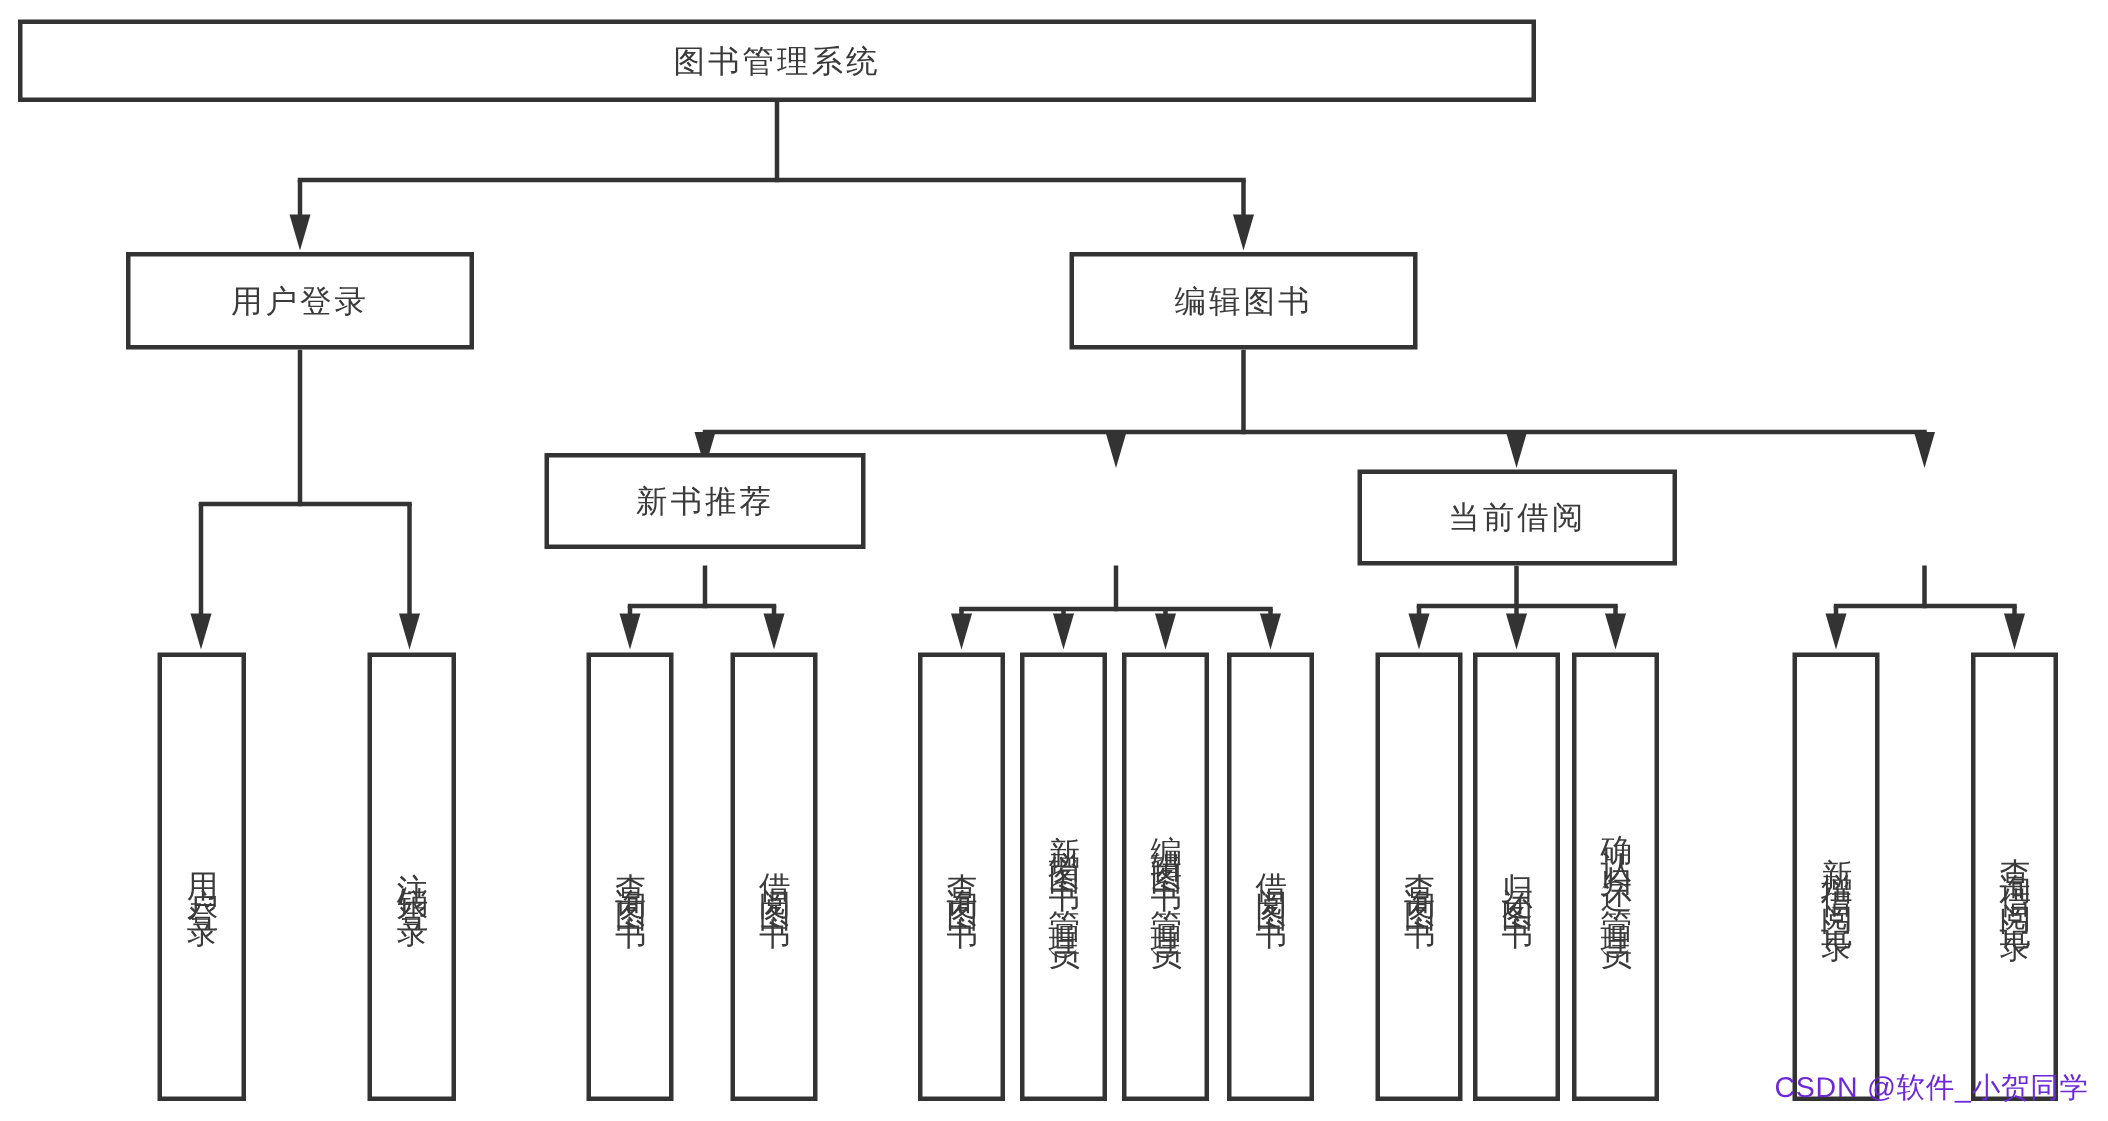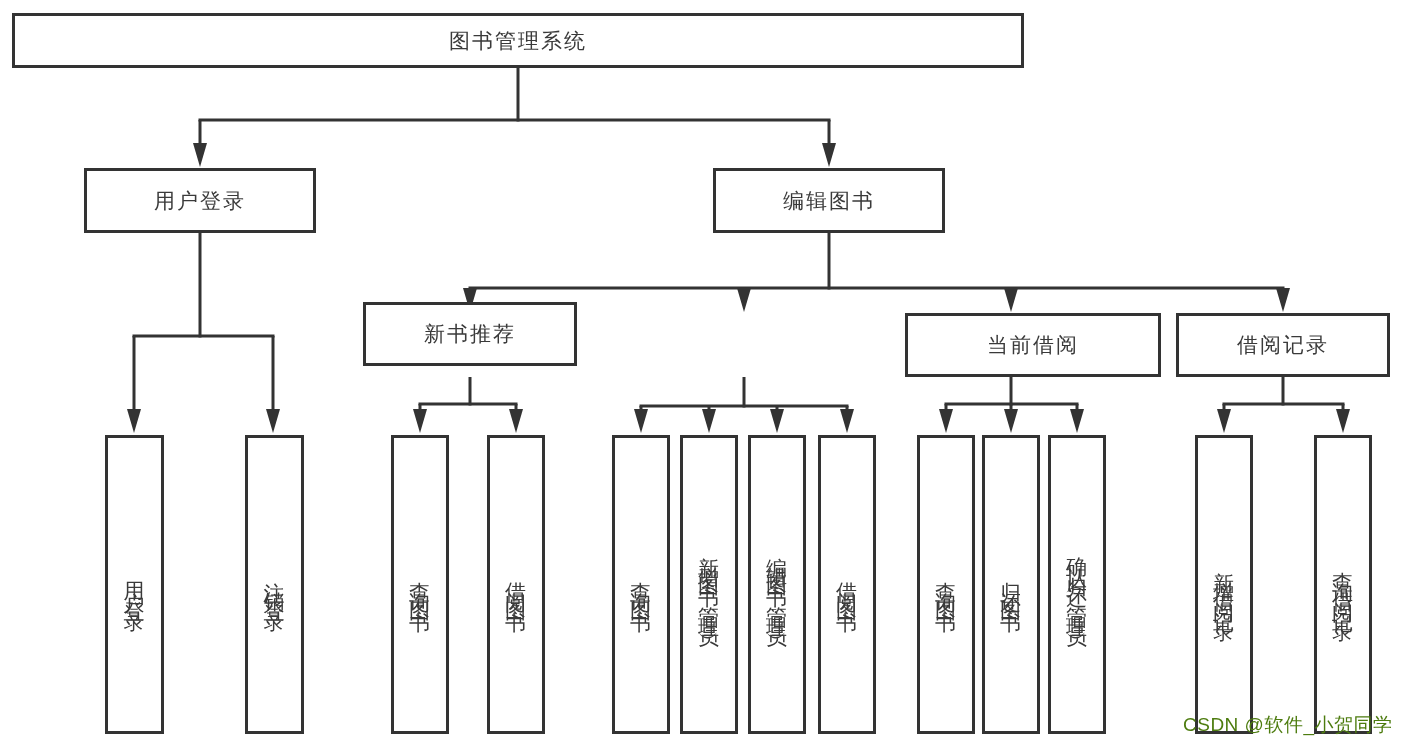--- a/index.html
+++ b/index.html
@@ -41,21 +41,21 @@
     letter-spacing: 10px;
     font-size: 21px;
     line-height: 1;
   }
   .watermark {
     position: absolute;
     left: 1183px;
     top: 712px;
     z-index: 5;
     font-size: 19px;
-    color: #4d7c0f;
+    color: #6d28d9;
     letter-spacing: 0.5px;
     white-space: nowrap;
   }
 </style>
 </head>
 <body>
 
 <div class="stage">
 
   <svg class="wires" width="1405" height="747" viewBox="0 0 1405 747">
@@ -112,22 +112,21 @@
       <line x1="1343" y1="404" x2="1343" y2="417" stroke="#333333" stroke-width="3"></line>
       <polygon points="1336,409 1350,409 1343,433" fill="#333333"></polygon>
     </svg>
 
   <div class="node" style="left:12px;top:13px;width:1012px;height:55px">图书管理系统</div>
 
   <div class="node" style="left:84px;top:168px;width:232px;height:65px">用户登录</div>
   <div class="node" style="left:713px;top:168px;width:232px;height:65px">编辑图书</div>
 
   <div class="node" style="left:363px;top:302px;width:214px;height:64px">新书推荐</div>
-  <div class="node" style="left:905px;top:313px;width:256px;height:64px">当前借阅</div>
-  <div class="node" style="left:1176px;top:313px;width:214px;height:64px">借阅记录</div>
+  <div class="node" style="left:905px;top:313px;width:213px;height:64px">当前借阅</div>
 
   <div class="node leaf" style="left:105px;top:435px;width:59px;height:299px">用户登录</div>
   <div class="node leaf" style="left:245px;top:435px;width:59px;height:299px">注销登录</div>
 
   <div class="node leaf" style="left:391px;top:435px;width:58px;height:299px">查询图书</div>
   <div class="node leaf" style="left:487px;top:435px;width:58px;height:299px">借阅图书</div>
 
   <div class="node leaf" style="left:612px;top:435px;width:58px;height:299px">查询图书</div>
   <div class="node leaf" style="left:680px;top:435px;width:58px;height:299px">新增图书（管理员）</div>
   <div class="node leaf" style="left:748px;top:435px;width:58px;height:299px">编辑图书（管理员）</div>

